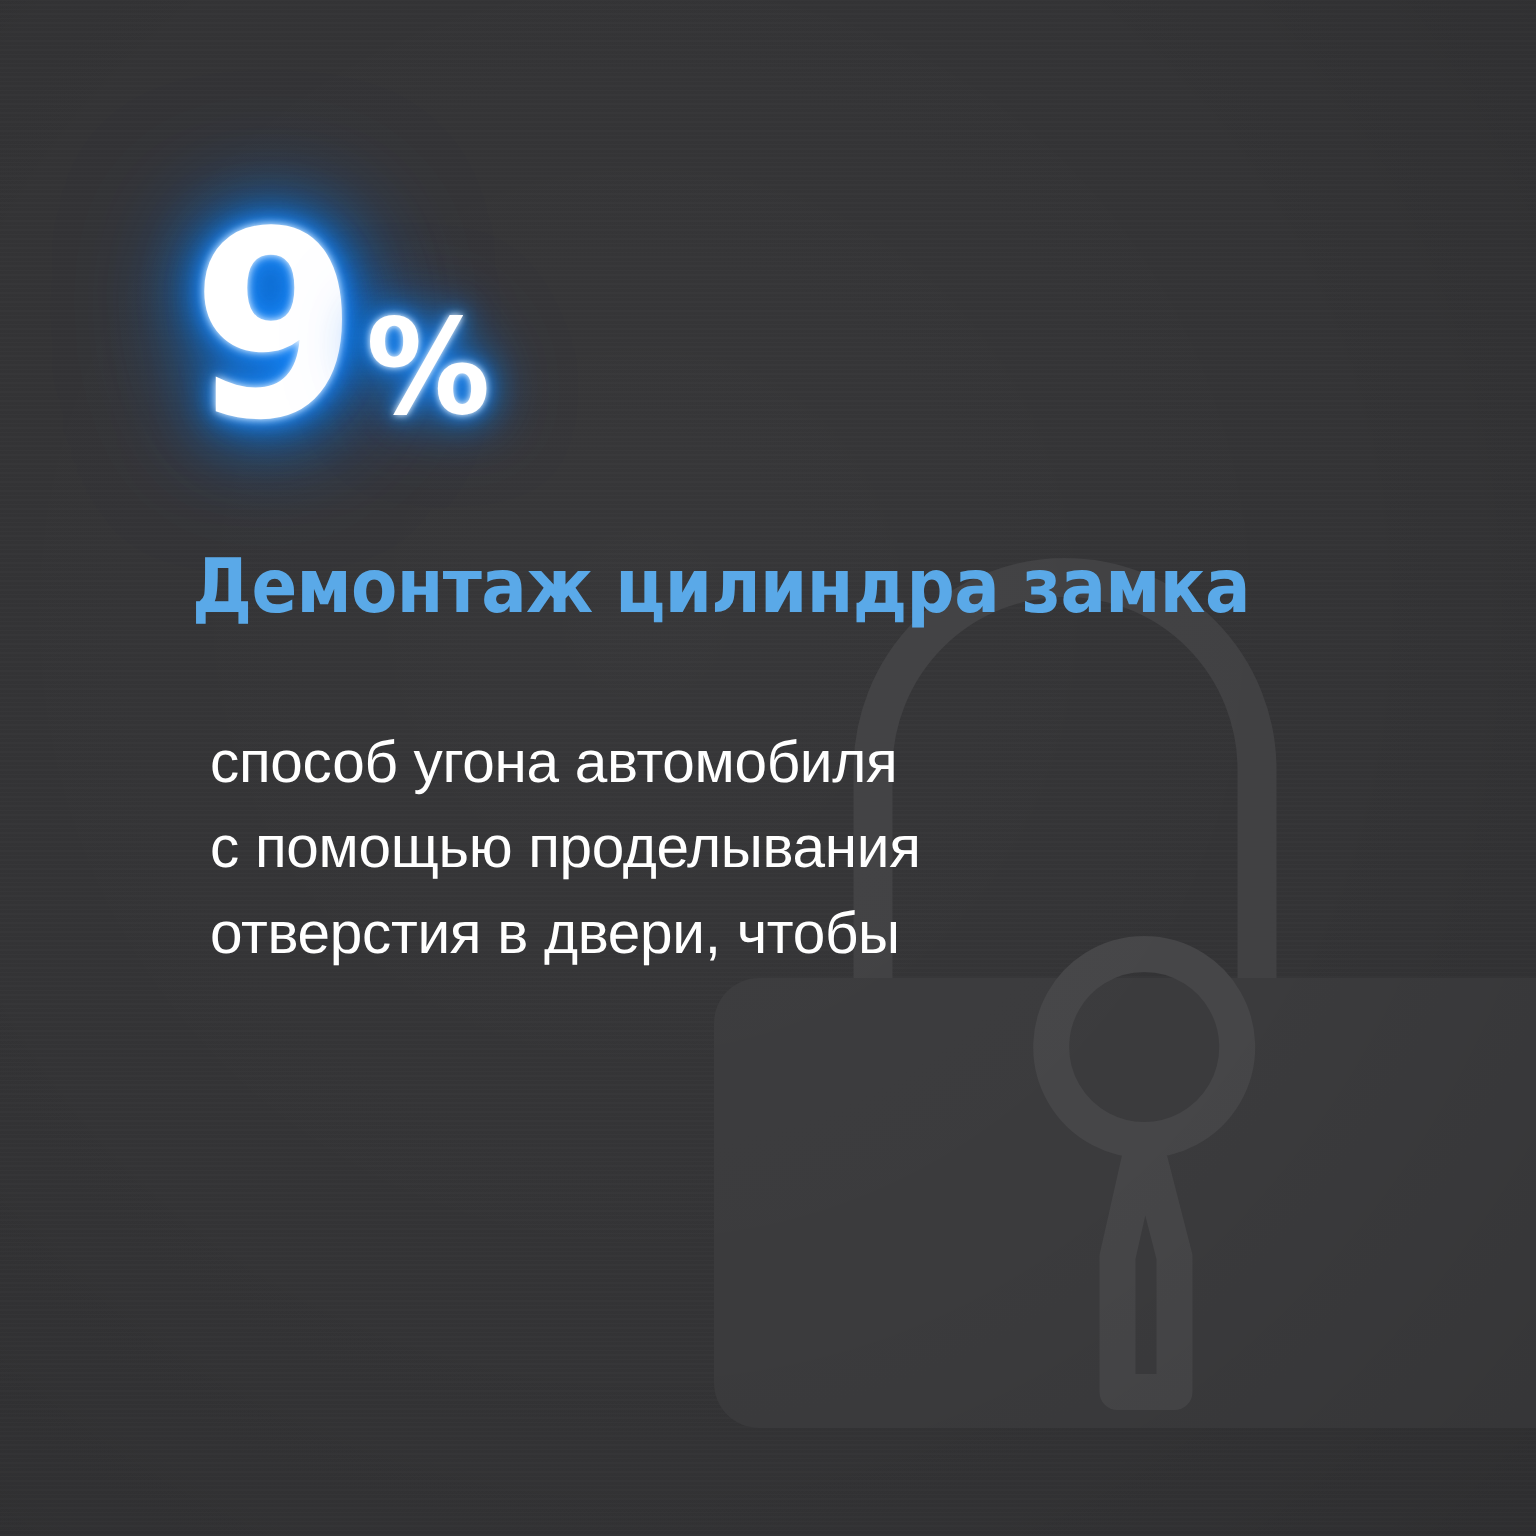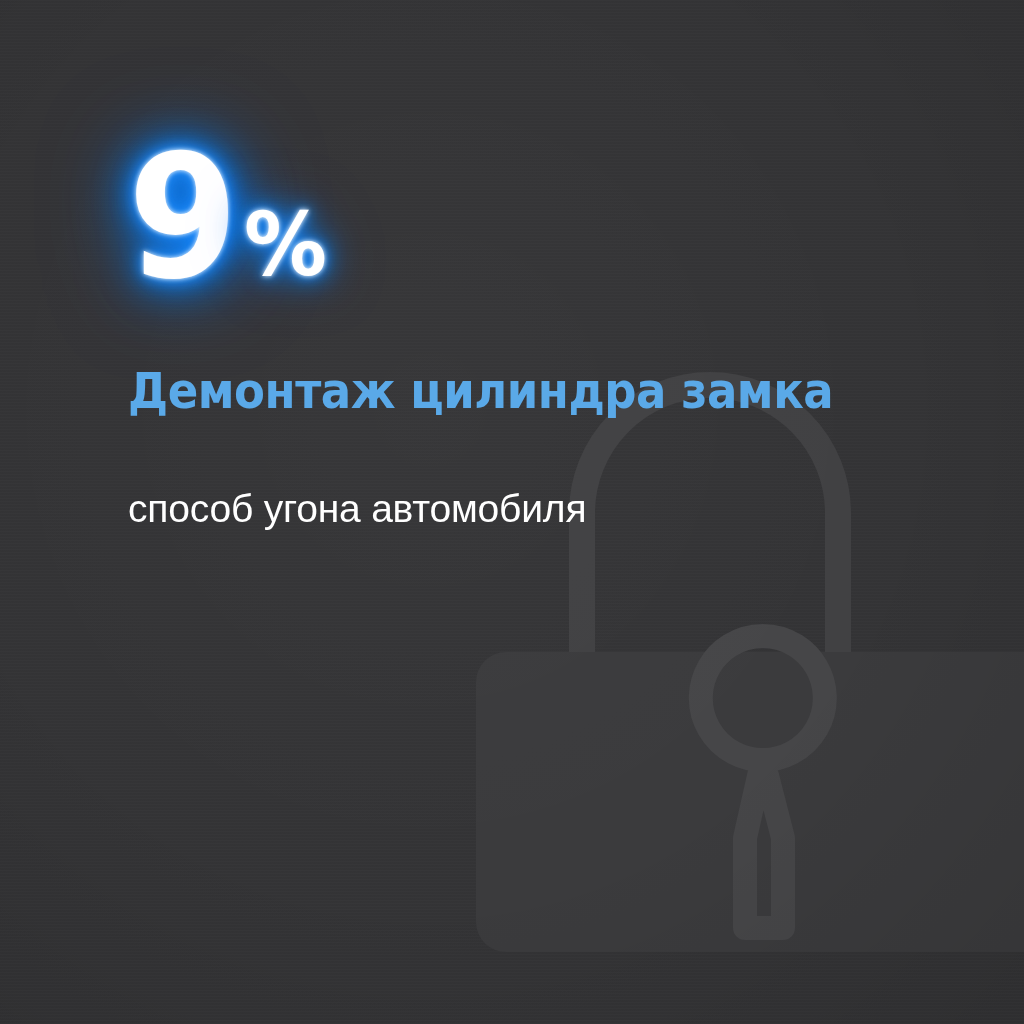--- a/index.html
+++ b/index.html
@@ -123,20 +123,21 @@
   }
 
   .body-line {
     font-family: "Liberation Sans", sans-serif;
     font-weight: normal;
     font-size: 39px;
     line-height: 57px;
     color: #ffffff;
     white-space: nowrap;
     letter-spacing: -0.2px;
+    margin-left: 12px;
   }
 </style>
 </head>
 <body>
 
 <div id="canvas">
 
   <div id="bg-texture"></div>
 
   <div id="padlock-watermark">
@@ -159,15 +160,17 @@
 
   <div id="stat-block">
     <span id="stat-number">9</span>
     <span id="stat-unit">%</span>
   </div>
 
   <div id="heading">Демонтаж цилиндра замка</div>
 
   <div id="body-copy">
     <div class="body-line">способ угона автомобиля</div>
+    <div class="body-line">с помощью проделывания</div>
+    <div class="body-line">отверстия в двери, чтобы</div>
   </div>
 
 </div>
 
 </body></html>

